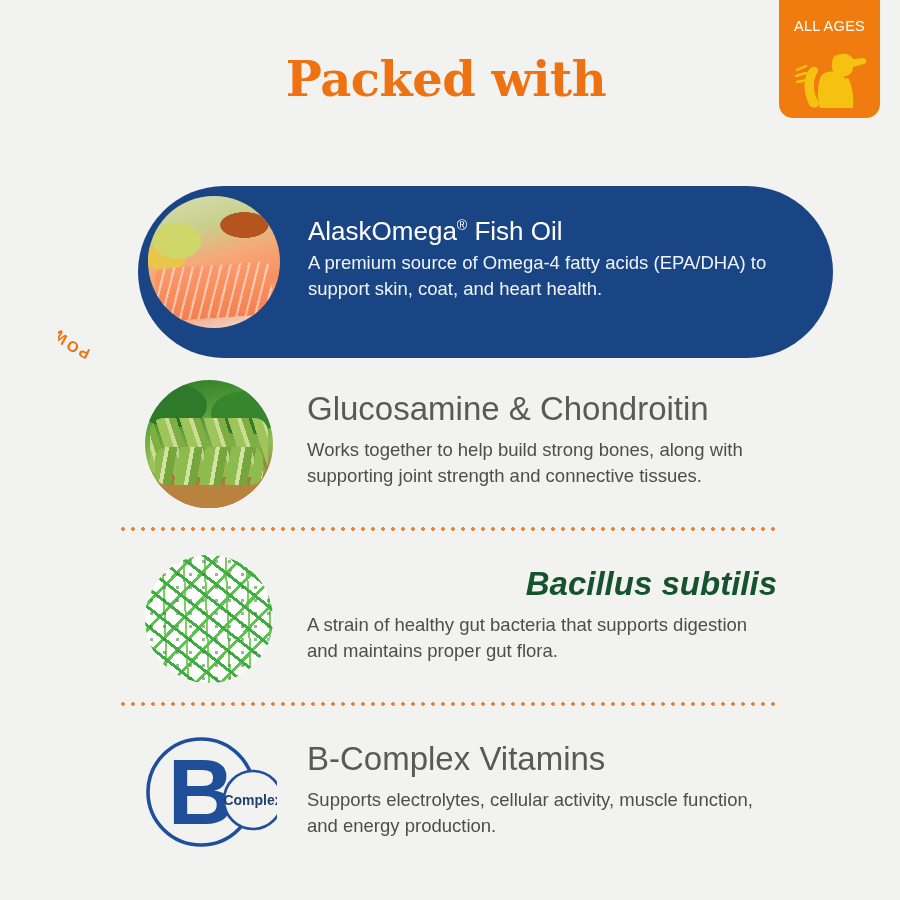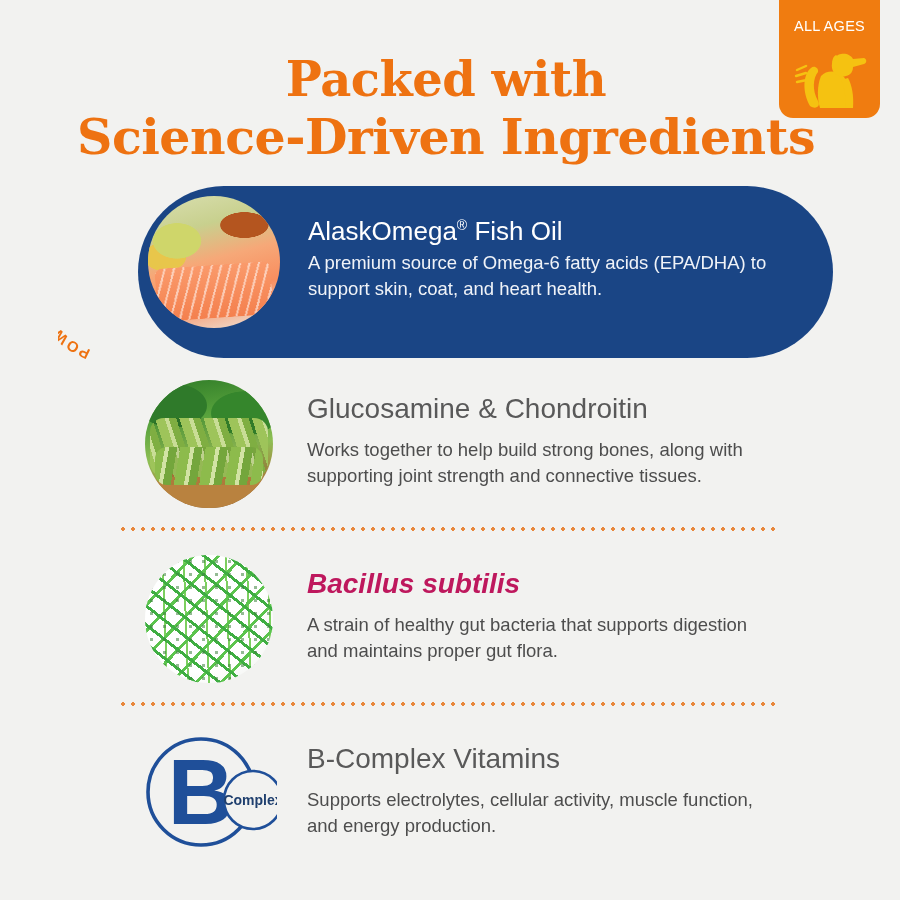--- a/index.html
+++ b/index.html
@@ -103,28 +103,28 @@
 
   .card-text {
     position: absolute;
     left: 307px;
     top: 28px;
     width: 470px;
   }
   .card.first .card-text { top: 30px; left: 308px; }
 
   .card-title {
-    font-size: 28px;
+    font-size: 33px;
     line-height: 30px;
     color: #595959;
     font-weight: normal;
     white-space: nowrap;
   }
   .card.first .card-title { color: #ffffff; font-size: 26px; }
-  .card.bacillus .card-title { font-style: italic; font-weight: bold; color: #be185d; }
+  .card.bacillus .card-title { font-style: italic; font-weight: bold; color: #14532d; text-align: right; }
 
   .card-title .reg {
     font-size: 14px;
     vertical-align: super;
     line-height: 0;
   }
 
   .card-desc {
     margin-top: 13px;
     font-size: 18.5px;
@@ -252,21 +252,20 @@
         <path d="M50 14 C44 15 40 21 41 28 C42 34 48 38 55 36 C60 35 62 31 62 27 L73 24 C76 23 76 19 73 18 L62 19 C60 15 55 13 50 14 Z"></path>
 
         <path d="M45 15 C41 17 40 24 43 28 C46 30 49 27 48 23 C47 19 47 16 45 15 Z"></path>
       </g>
     </svg>
   </div>
 </div>
 
 <div class="title-block">
   <div class="title-line l1">Packed with</div>
-  <div class="title-line l2">Science-Driven Ingredients</div>
 </div>
 
 <div class="powered-by">
   <svg width="130" height="190" viewBox="0 0 130 190" aria-hidden="true">
     <defs>
       <path id="pbArc" d="M 38 176 A 86 86 0 0 1 92 12"></path>
     </defs>
     <text>
       <textPath href="#pbArc" startOffset="2%">POWERED BY</textPath>
     </text>
@@ -275,21 +274,21 @@
 
 <div class="cards">
 
   <div class="card first">
     <div class="card-pill"></div>
     <div class="thumb">
       <div class="img-salmon"></div>
     </div>
     <div class="card-text">
       <div class="card-title"><span>AlaskOmega</span><span class="reg">®</span><span> Fish Oil</span></div>
-      <div class="card-desc">A premium source of Omega-6 fatty acids (EPA/DHA) to support skin, coat, and heart health.</div>
+      <div class="card-desc">A premium source of Omega-4 fatty acids (EPA/DHA) to support skin, coat, and heart health.</div>
     </div>
   </div>
 
   <div class="card glucosamine">
     <div class="thumb">
       <div class="img-capsules"></div>
     </div>
     <div class="card-text">
       <div class="card-title">Glucosamine &amp; Chondroitin</div>
       <div class="card-desc">Works together to help build strong bones, along with supporting joint strength and connective tissues.</div>

